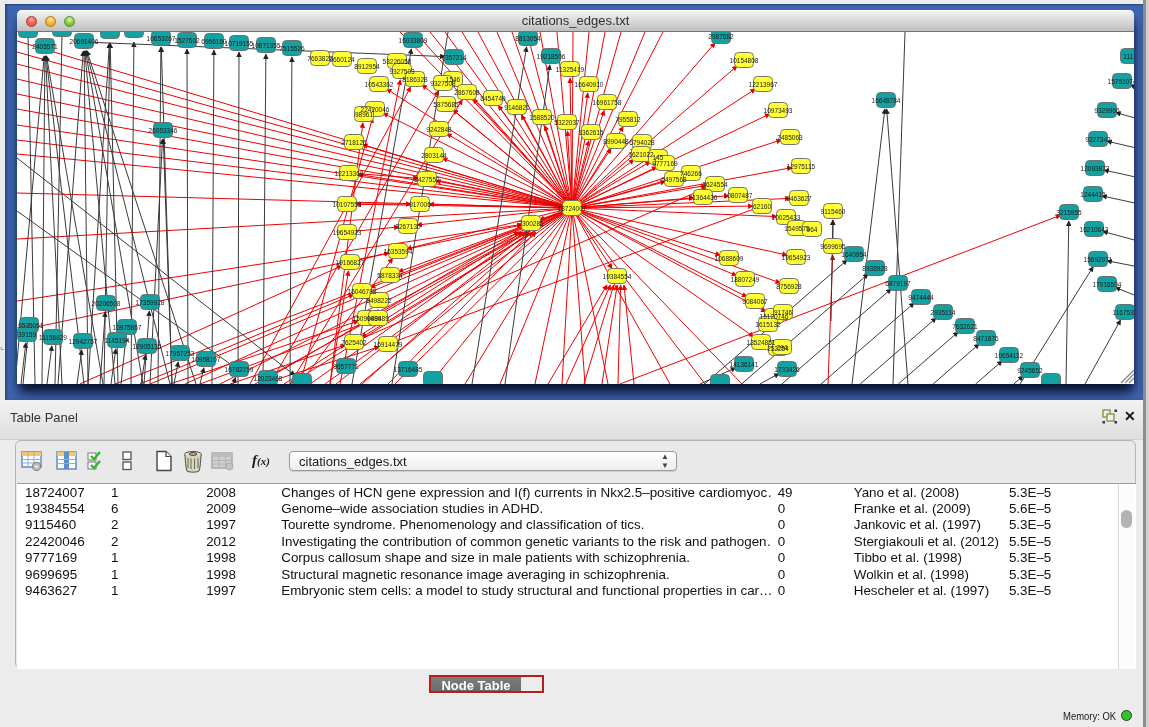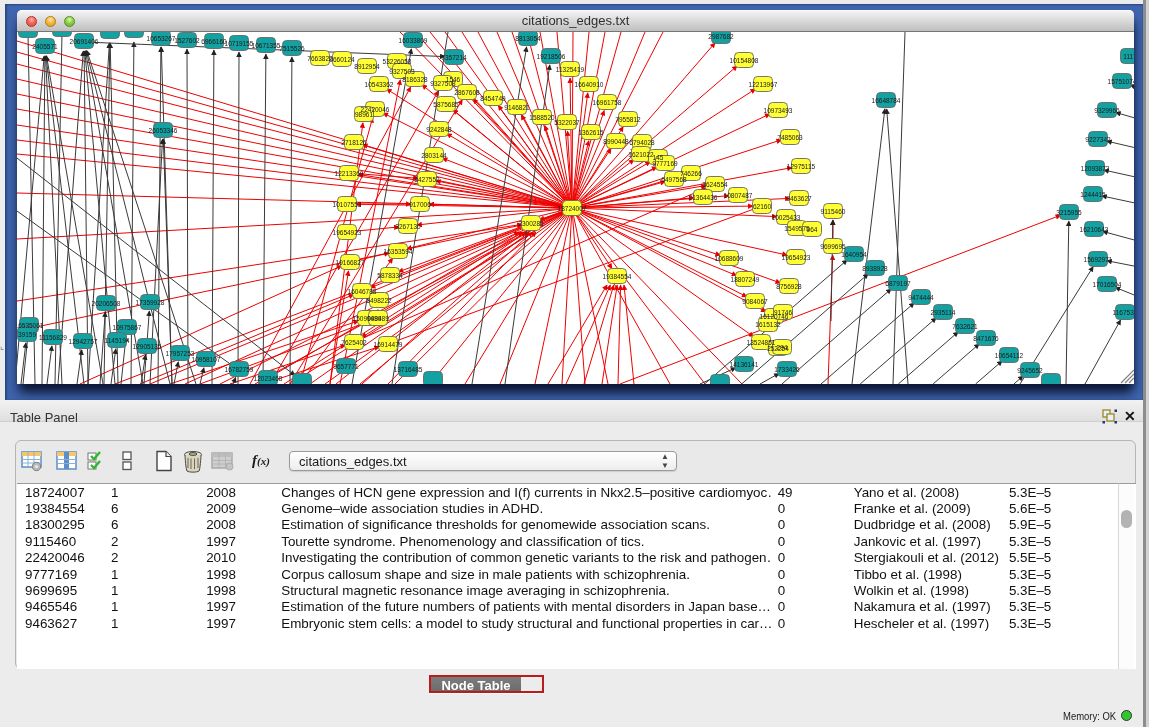--- a/index.html
+++ b/index.html
@@ -29,21 +29,21 @@
 #title { position:absolute; top:0; left:0; width:100%; height:22px; line-height:22px;
   text-align:center; font-size:13px; font-weight:normal; color:#303030; }
 #canvas { position:absolute; left:0; top:22px; width:1117px; height:352px; background:#fff; overflow:hidden; }
 
 
 #rstrip1 { position:absolute; right:3px; top:0; width:3px; height:727px; background:#8d8d8d; }
 #rstrip2 { position:absolute; right:0; top:0; width:3px; height:727px; background:#d2d2d2; }
 
 
 #tpanel { position:absolute; left:0; top:400px; width:1144px; height:327px; background:#ececec; }
-#tpheader { position:absolute; left:0; top:0; width:100%; height:22px;
+#tpheader { position:absolute; left:0; top:0; width:100%; height:40px;
   background:linear-gradient(#f2f2f2,#dfdfdf); border-bottom:1px solid #cfcfcf; }
 #tpheader .t { position:absolute; left:10px; top:10px; font-size:13px; color:#333; }
 #floatico { position:absolute; left:1102px; top:9px; width:16px; height:15px; }
 #closeico { position:absolute; left:1124px; top:8px; font-size:14px; font-weight:bold; color:#111; }
 
 #tbox { position:absolute; left:15px; top:40px; width:1121px; height:229px;
   border:1px solid #b5b5b5; border-radius:6px; background:#e9e9e9; }
 #toolbar { position:absolute; left:4px; top:9px; height:24px; width:1110px; }
 .tbi { position:absolute; top:0; }
 
@@ -684,41 +684,32 @@
               <tr>
                 <td class="c0">19384554</td>
                 <td class="c1">6</td>
                 <td class="c2">2009</td>
                 <td class="c3">Genome–wide association studies in ADHD.</td>
                 <td class="c4">0</td>
                 <td class="c5">Franke et al. (2009)</td>
                 <td class="c6">5.6E–5</td>
               </tr>
               <tr>
-                <td class="c0">18300295</td>
-                <td class="c1">6</td>
-                <td class="c2">2008</td>
-                <td class="c3">Estimation of significance thresholds for genomewide association scans.</td>
-                <td class="c4">0</td>
-                <td class="c5">Dudbridge et al. (2008)</td>
-                <td class="c6">5.9E–5</td>
-              </tr>
-              <tr>
                 <td class="c0">9115460</td>
                 <td class="c1">2</td>
                 <td class="c2">1997</td>
                 <td class="c3">Tourette syndrome. Phenomenology and classification of tics.</td>
                 <td class="c4">0</td>
                 <td class="c5">Jankovic et al. (1997)</td>
                 <td class="c6">5.3E–5</td>
               </tr>
               <tr>
                 <td class="c0">22420046</td>
                 <td class="c1">2</td>
-                <td class="c2">2010</td>
+                <td class="c2">2012</td>
                 <td class="c3">Investigating the contribution of common genetic variants to the risk and pathogen…</td>
                 <td class="c4">0</td>
                 <td class="c5">Stergiakouli et al. (2012)</td>
                 <td class="c6">5.5E–5</td>
               </tr>
               <tr>
                 <td class="c0">9777169</td>
                 <td class="c1">1</td>
                 <td class="c2">1998</td>
                 <td class="c3">Corpus callosum shape and size in male patients with schizophrenia.</td>
@@ -729,29 +720,20 @@
               <tr>
                 <td class="c0">9699695</td>
                 <td class="c1">1</td>
                 <td class="c2">1998</td>
                 <td class="c3">Structural magnetic resonance image averaging in schizophrenia.</td>
                 <td class="c4">0</td>
                 <td class="c5">Wolkin et al. (1998)</td>
                 <td class="c6">5.3E–5</td>
               </tr>
               <tr>
-                <td class="c0">9465546</td>
-                <td class="c1">1</td>
-                <td class="c2">1997</td>
-                <td class="c3">Estimation of the future numbers of patients with mental disorders in Japan base…</td>
-                <td class="c4">0</td>
-                <td class="c5">Nakamura et al. (1997)</td>
-                <td class="c6">5.3E–5</td>
-              </tr>
-              <tr>
                 <td class="c0">9463627</td>
                 <td class="c1">1</td>
                 <td class="c2">1997</td>
                 <td class="c3">Embryonic stem cells: a model to study structural and functional properties in car…</td>
                 <td class="c4">0</td>
                 <td class="c5">Hescheler et al. (1997)</td>
                 <td class="c6">5.3E–5</td>
               </tr>
         </tbody>
           </table>

